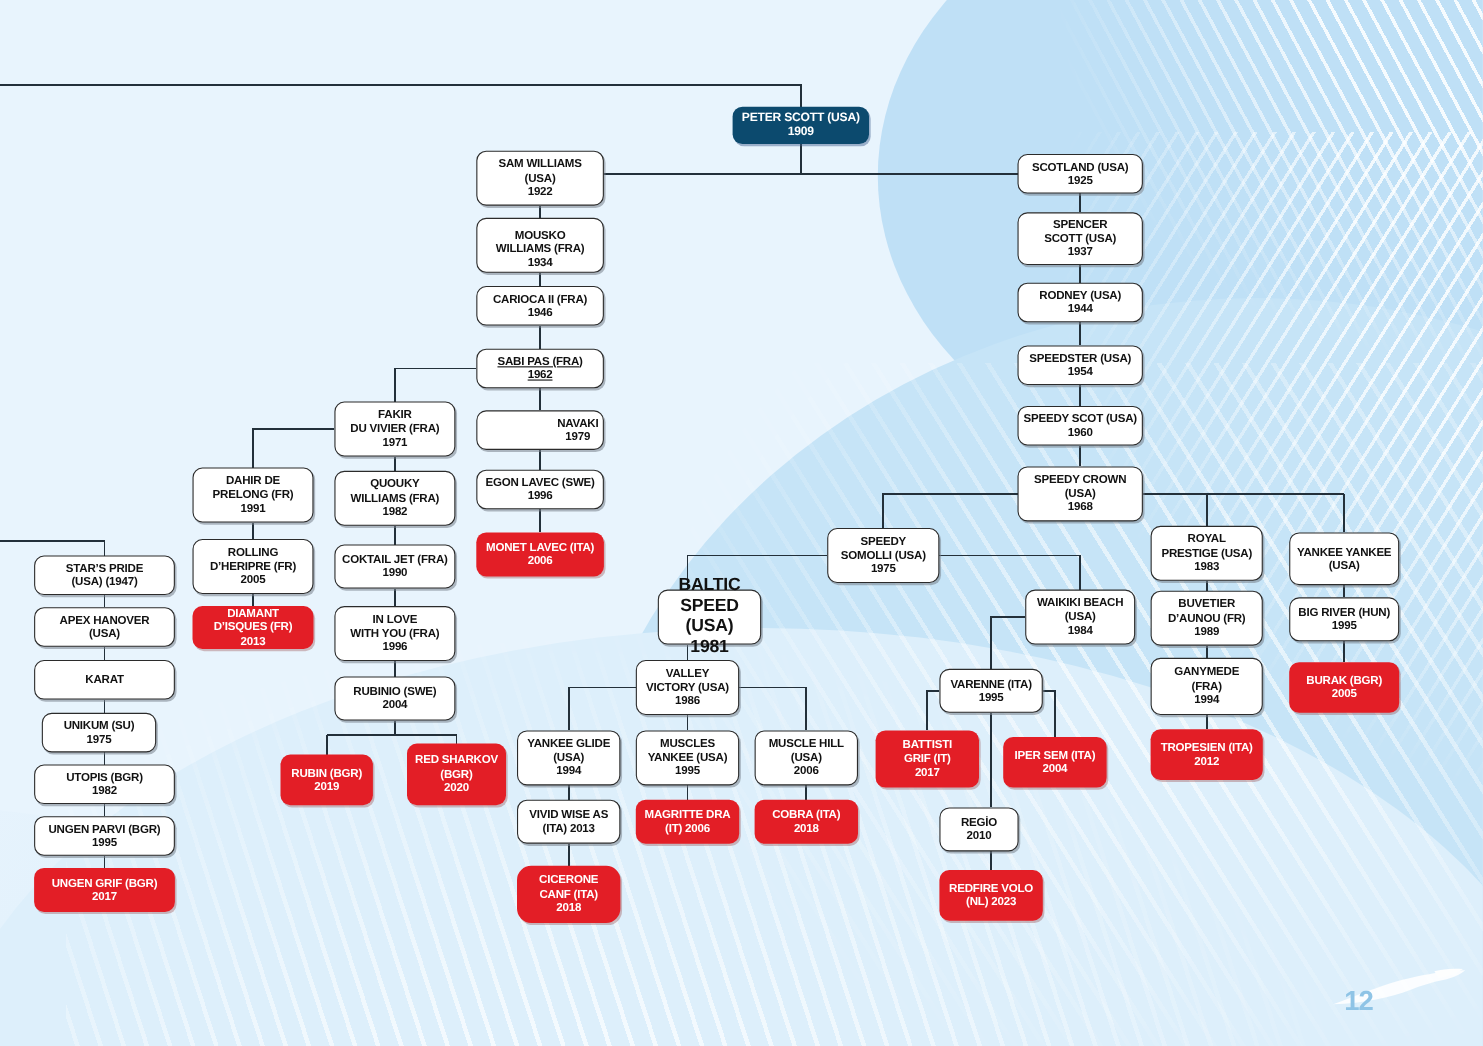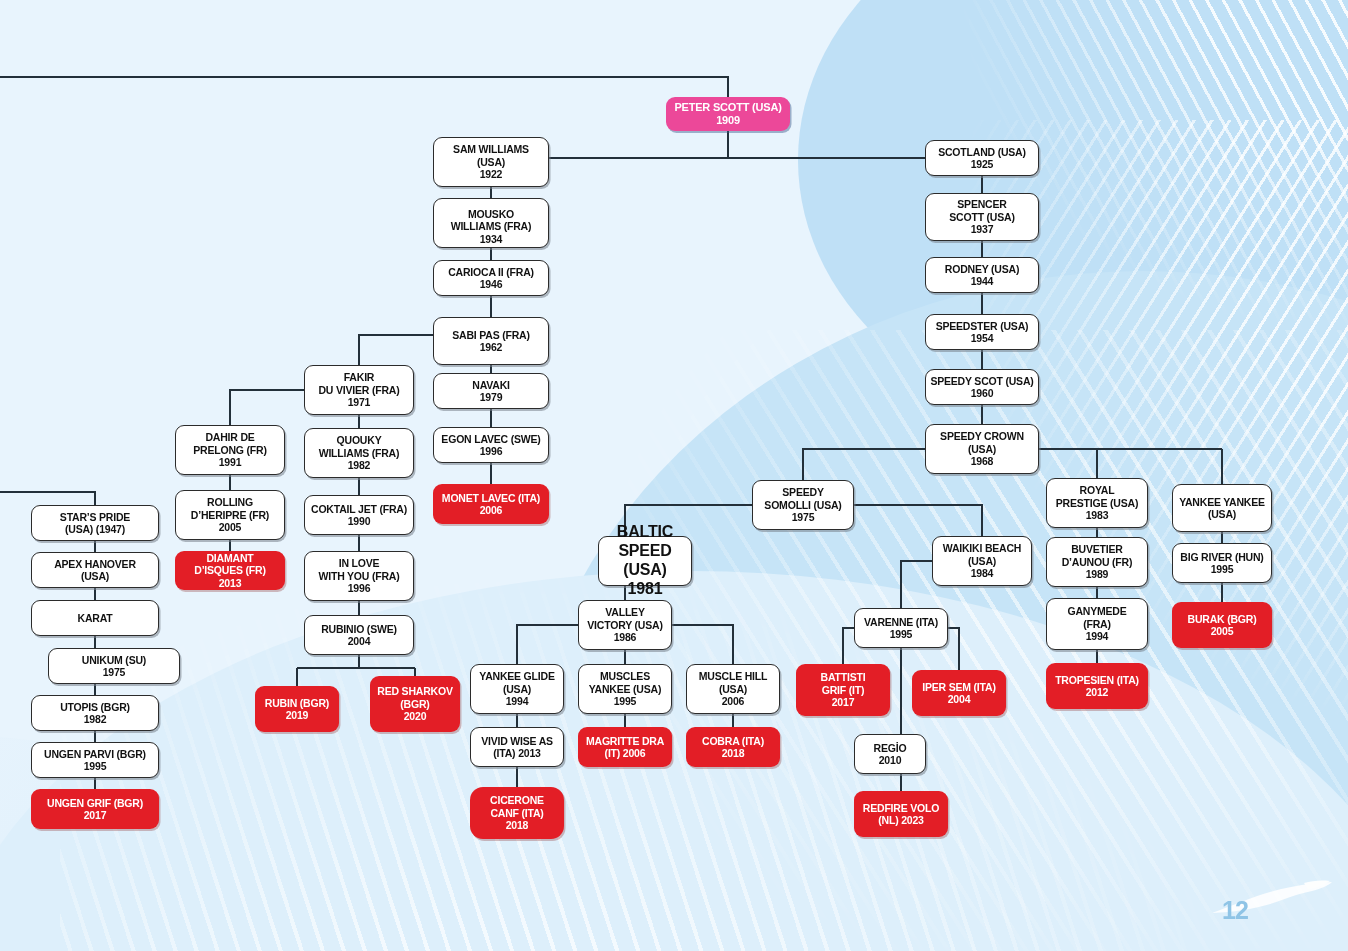--- a/index.html
+++ b/index.html
@@ -75,21 +75,21 @@
   }
   .node.white{
     background:#ffffff;border:1.6px solid #2b2b2b;color:#111111;
     box-shadow:1.5px 2px 0 rgba(120,130,140,.55);
   }
   .node.red{
     background:#e31e26;border:none;color:#ffffff;
     box-shadow:1.5px 2px 0 rgba(150,70,70,.35);
   }
   .node.blue{
-    background:#ec4899;border:none;color:#ffffff;
+    background:#0c4a6e;border:none;color:#ffffff;
     box-shadow:1.5px 2px 0 rgba(60,90,140,.45);
   }
 
   
   #logo{position:absolute;left:1128px;top:884px;width:214px;height:58px;}
   #logo .word{
     position:absolute;left:0;top:2px;
     font-family:"Liberation Serif","DejaVu Serif",serif;
     font-size:49px;font-weight:bold;color:#ffffff;
     letter-spacing:-2px;line-height:1;
@@ -200,22 +200,22 @@
     </g>
   </svg>
 
   <div id="nodes-layer">
       <div class="node blue" style="left: 666px; top: 97px; width: 124px; height: 34px; font-size: 11px;"><div><span>PETER SCOTT (USA)</span><br><span>1909</span></div></div>
       <div class="node white" style="left: 433px; top: 137px; width: 116px; height: 50px; font-size: 10.5px;"><div><span>SAM WILLIAMS
 (USA)</span><br><span>1922</span></div></div>
       <div class="node white" style="left: 433px; top: 198px; width: 116px; height: 50px; font-size: 10.5px; align-items: flex-end;"><div><span>MOUSKO
 WILLIAMS (FRA)</span><br><span>1934</span></div></div>
       <div class="node white" style="left: 433px; top: 260px; width: 116px; height: 36px; font-size: 10.5px;"><div><span>CARIOCA II (FRA)</span><br><span>1946</span></div></div>
-      <div class="node white" style="left: 433px; top: 317px; width: 116px; height: 48px; font-size: 10.5px;"><div><span>SABI PAS (FRA)</span><br><span>1962</span></div></div>
-      <div class="node white" style="left: 433px; top: 373px; width: 116px; height: 36px; font-size: 10.5px;"><div><span>NAVAKI</span><br><span>1979</span></div></div>
+      <div class="node white" style="left: 433px; top: 317px; width: 116px; height: 36px; font-size: 10.5px; text-decoration: underline;"><div><span>SABI PAS (FRA)</span><br><span>1962</span></div></div>
+      <div class="node white" style="left: 433px; top: 373px; width: 116px; height: 36px; font-size: 10.5px; justify-content: flex-end;"><div><span>NAVAKI</span><br><span>1979</span></div></div>
       <div class="node white" style="left: 433px; top: 427px; width: 116px; height: 36px; font-size: 10.5px;"><div><span>EGON LAVEC (SWE)</span><br><span>1996</span></div></div>
       <div class="node red" style="left: 433px; top: 484px; width: 116px; height: 40px; font-size: 10.5px;"><div><span>MONET LAVEC (ITA)</span><br><span>2006</span></div></div>
       <div class="node white" style="left: 304px; top: 365px; width: 110px; height: 50px; font-size: 10.5px;"><div><span>FAKIR
 DU VIVIER (FRA)</span><br><span>1971</span></div></div>
       <div class="node white" style="left: 304px; top: 428px; width: 110px; height: 50px; font-size: 10.5px;"><div><span>QUOUKY
 WILLIAMS (FRA)</span><br><span>1982</span></div></div>
       <div class="node white" style="left: 304px; top: 495px; width: 110px; height: 40px; font-size: 10.5px;"><div><span>COKTAIL JET (FRA)</span><br><span>1990</span></div></div>
       <div class="node white" style="left: 304px; top: 551px; width: 110px; height: 50px; font-size: 10.5px;"><div><span>IN LOVE
 WITH YOU (FRA)</span><br><span>1996</span></div></div>
       <div class="node white" style="left: 304px; top: 615px; width: 110px; height: 40px; font-size: 10.5px;"><div><span>RUBINIO (SWE)</span><br><span>2004</span></div></div>
@@ -224,21 +224,21 @@
 (BGR)</span><br><span>2020</span></div></div>
       <div class="node white" style="left: 175px; top: 425px; width: 110px; height: 50px; font-size: 10.5px;"><div><span>DAHIR DE
 PRELONG (FR)</span><br><span>1991</span></div></div>
       <div class="node white" style="left: 175px; top: 490px; width: 110px; height: 50px; font-size: 10.5px;"><div><span>ROLLING
 D’HERIPRE (FR)</span><br><span>2005</span></div></div>
       <div class="node red" style="left: 175px; top: 551px; width: 110px; height: 39px; font-size: 10.5px;"><div><span>DIAMANT
 D’ISQUES (FR)</span><br><span>2013</span></div></div>
       <div class="node white" style="left: 31px; top: 505px; width: 128px; height: 36px; font-size: 10.5px;"><div><span>STAR’S PRIDE</span><br><span>(USA) (1947)</span></div></div>
       <div class="node white" style="left: 31px; top: 552px; width: 128px; height: 36px; font-size: 10.5px;"><div><span>APEX HANOVER</span><br><span>(USA)</span></div></div>
       <div class="node white" style="left: 31px; top: 600px; width: 128px; height: 36px; font-size: 10.5px;"><div><span>KARAT</span></div></div>
-      <div class="node white" style="left: 48px; top: 648px; width: 132px; height: 36px; font-size: 10.5px;"><div><span>UNIKUM (SU)</span><br><span>1975</span></div></div>
+      <div class="node white" style="left: 38px; top: 648px; width: 104px; height: 36px; font-size: 10.5px;"><div><span>UNIKUM (SU)</span><br><span>1975</span></div></div>
       <div class="node white" style="left: 31px; top: 695px; width: 128px; height: 36px; font-size: 10.5px;"><div><span>UTOPIS (BGR)</span><br><span>1982</span></div></div>
       <div class="node white" style="left: 31px; top: 742px; width: 128px; height: 36px; font-size: 10.5px;"><div><span>UNGEN PARVI (BGR)</span><br><span>1995</span></div></div>
       <div class="node red" style="left: 31px; top: 789px; width: 128px; height: 40px; font-size: 10.5px;"><div><span>UNGEN GRIF (BGR)</span><br><span>2017</span></div></div>
       <div class="node white" style="left: 925px; top: 140px; width: 114px; height: 36px; font-size: 10.5px;"><div><span>SCOTLAND (USA)</span><br><span>1925</span></div></div>
       <div class="node white" style="left: 925px; top: 193px; width: 114px; height: 48px; font-size: 10.5px;"><div><span>SPENCER
 SCOTT (USA)</span><br><span>1937</span></div></div>
       <div class="node white" style="left: 925px; top: 257px; width: 114px; height: 36px; font-size: 10.5px;"><div><span>RODNEY (USA)</span><br><span>1944</span></div></div>
       <div class="node white" style="left: 925px; top: 314px; width: 114px; height: 36px; font-size: 10.5px;"><div><span>SPEEDSTER (USA)</span><br><span>1954</span></div></div>
       <div class="node white" style="left: 925px; top: 369px; width: 114px; height: 36px; font-size: 10.5px;"><div><span>SPEEDY SCOT (USA)</span><br><span>1960</span></div></div>
       <div class="node white" style="left: 925px; top: 424px; width: 114px; height: 50px; font-size: 10.5px;"><div><span>SPEEDY CROWN

